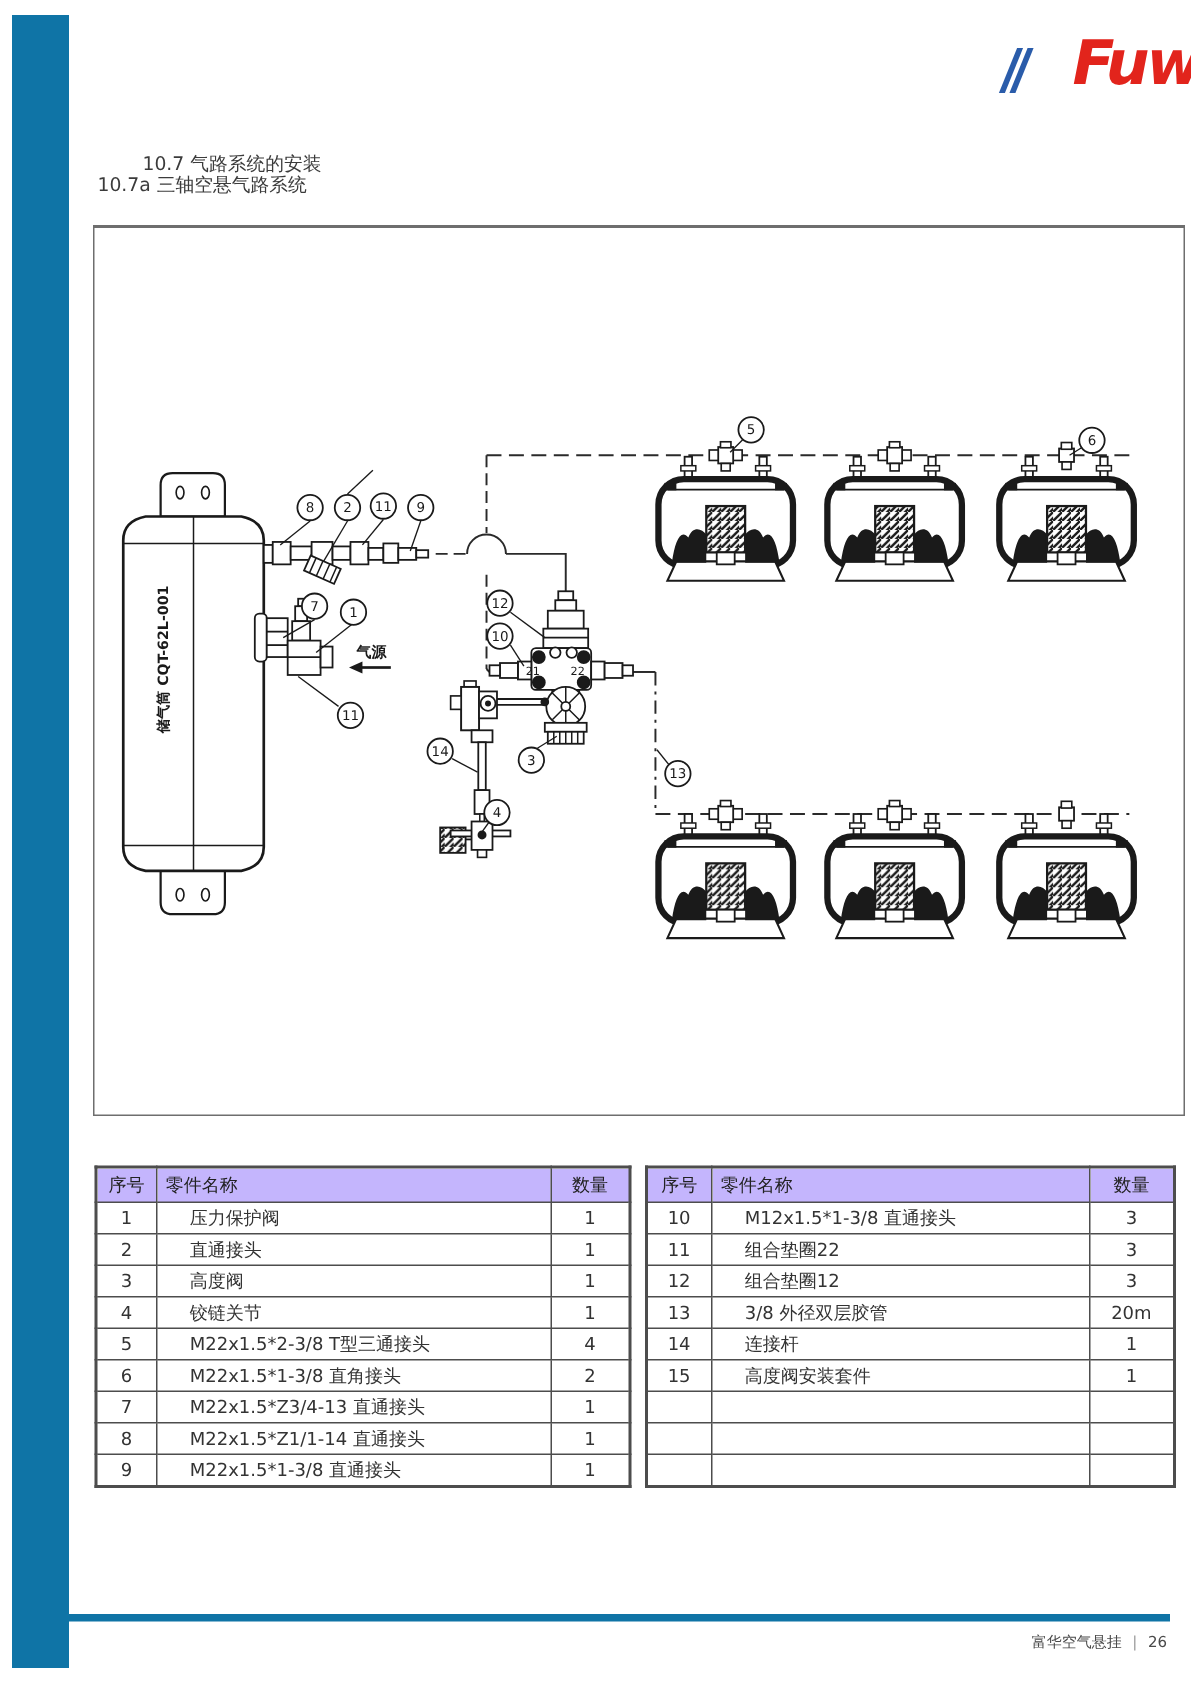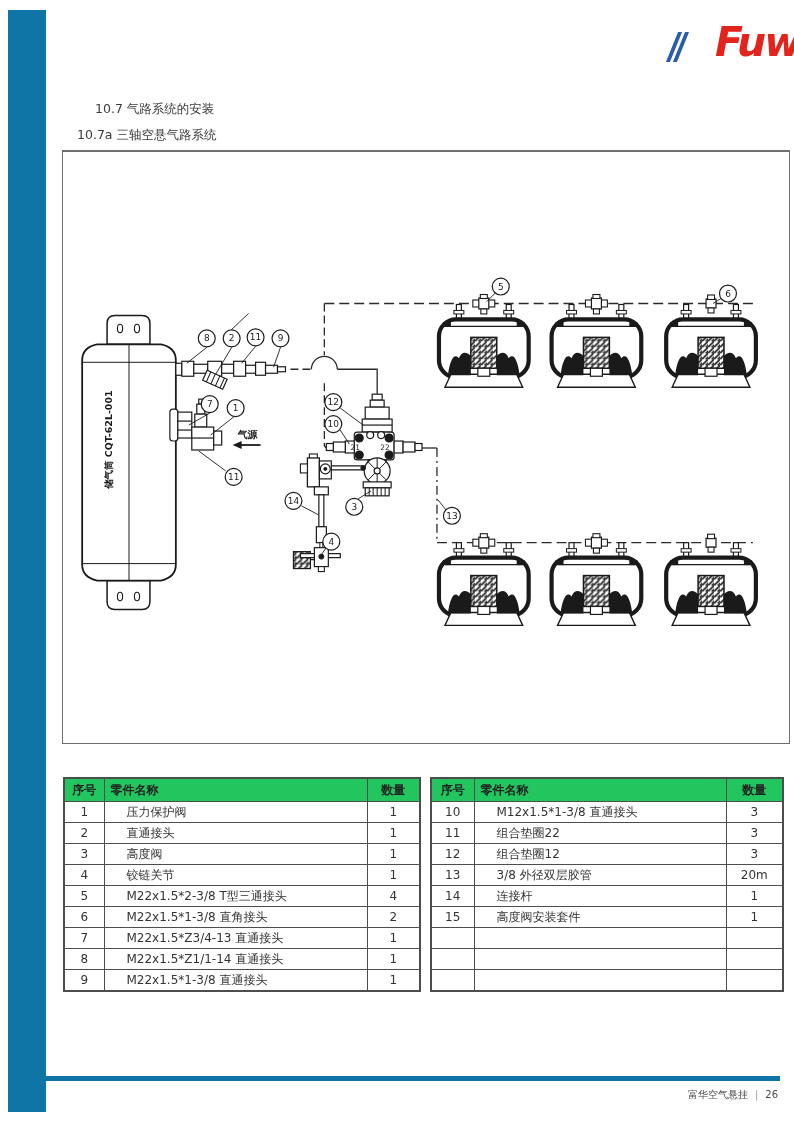--- a/index.html
+++ b/index.html
@@ -9,32 +9,32 @@
   .sidebar{position:absolute;left:8px;top:10px;width:38px;height:1102px;background:#0f74a6;}
 
   .logo{position:absolute;left:672px;top:22px;display:flex;align-items:flex-start;gap:24px;}
   .logo-bars{display:flex;margin-top:10px;margin-right:5px;}
   .logo-bar{width:4px;height:30px;background:#2a5caa;transform:skewX(-22deg);margin-right:3px;}
   .logo-text{font-size:41px;line-height:40px;font-weight:bold;font-style:italic;color:#e2241c;letter-spacing:-2px;}
   .logo-reg{font-size:11px;color:#e2241c;margin-top:6px;margin-left:2px;font-weight:bold;}
 
   .title{position:absolute;left:65px;font-size:12.5px;color:#3b3b3b;}
   .title1{top:101px;margin-left:30px;}
-  .title2{top:127px;margin-left:12px;}
+  .title2{top:115px;}
 
   .diagram-box{position:absolute;left:62px;top:150px;width:728px;height:594px;
     border:1px solid #6e6e6e;border-top:2px solid #6e6e6e;box-sizing:border-box;background:#fff;}
   .diagram-box svg{display:block;}
 
   table.parts{position:absolute;top:777px;border-collapse:collapse;table-layout:fixed;
     font-size:12px;color:#333;background:#fff;}
   table.parts.left{left:63px;width:356px;}
   table.parts.right{left:430px;width:352px;}
   table.parts th,table.parts td{border:1px solid #4d4d4d;overflow:hidden;white-space:nowrap;}
-  table.parts th{background:#22c55e;color:#222;font-weight:bold;height:22px;text-align:left;padding:0 6px;}
+  table.parts th{background:#c4b5fd;color:#222;font-weight:normal;height:22px;text-align:left;padding:0 6px;}
   table.parts th.c,table.parts td.c{text-align:center;padding:0;}
   table.parts td{height:20px;padding:0 22px;}
   table.parts{border:2px solid #4d4d4d;}
 
   .footer-line{position:absolute;left:46px;top:1076px;width:734px;height:5px;background:#0f74a6;}
   .footer-text{position:absolute;right:16px;top:1088px;font-size:10px;color:#4a4a4a;}
   .footer-text .sep{color:#9a9a9a;margin:0 7px;}
 </style>
 </head>
 <body>

